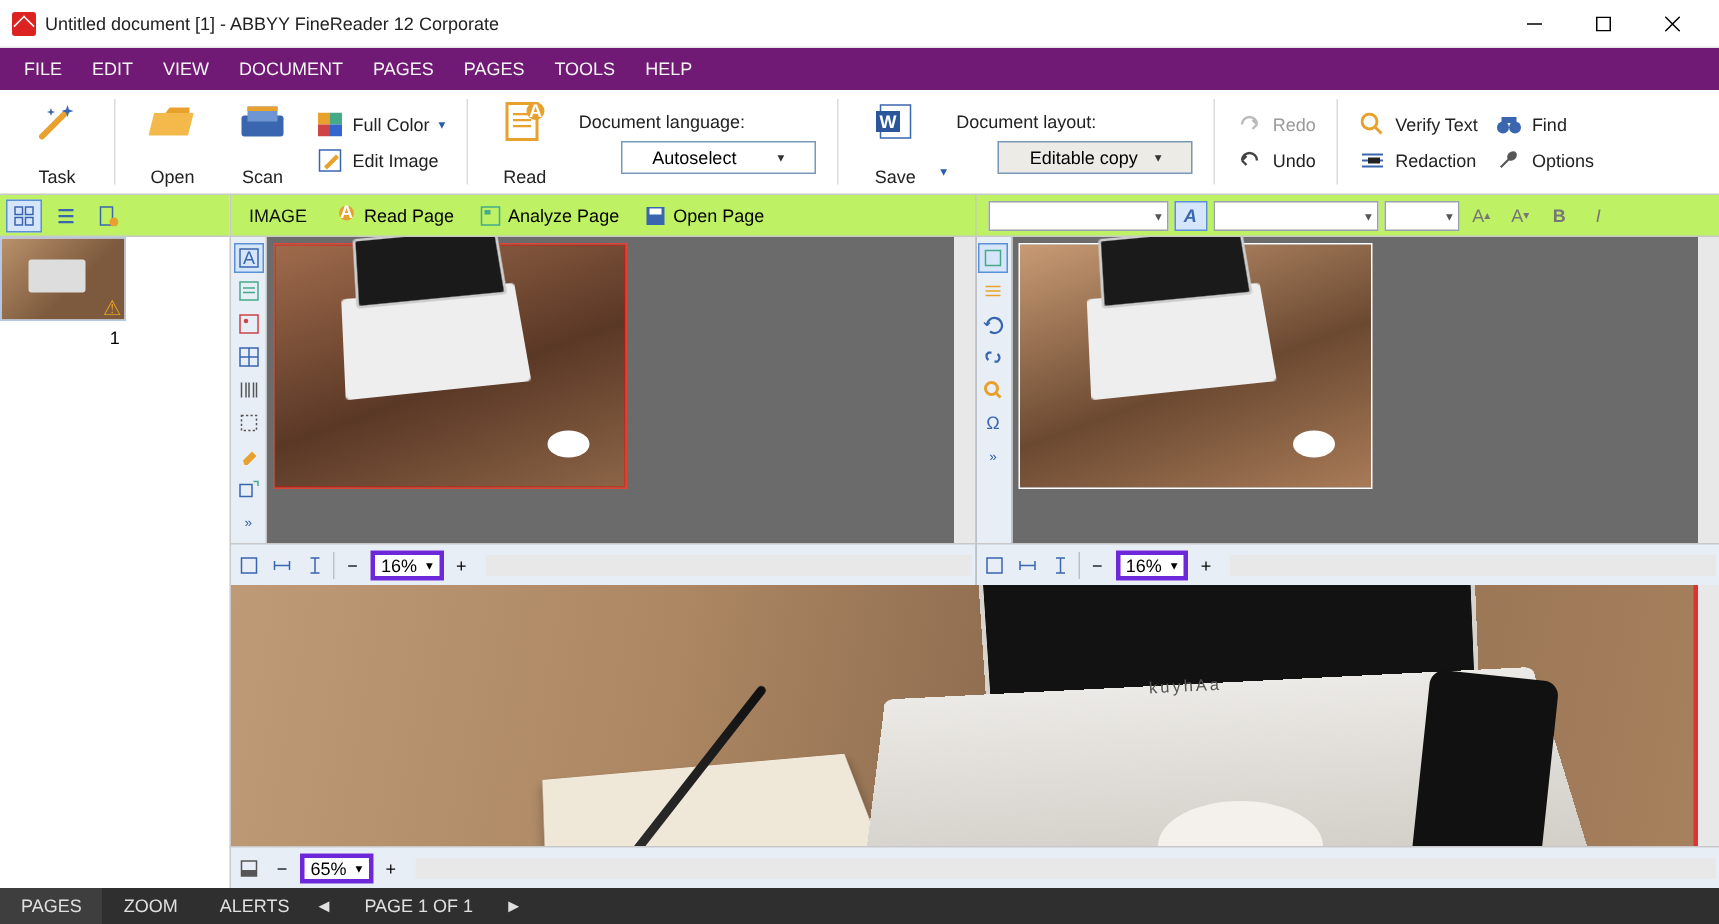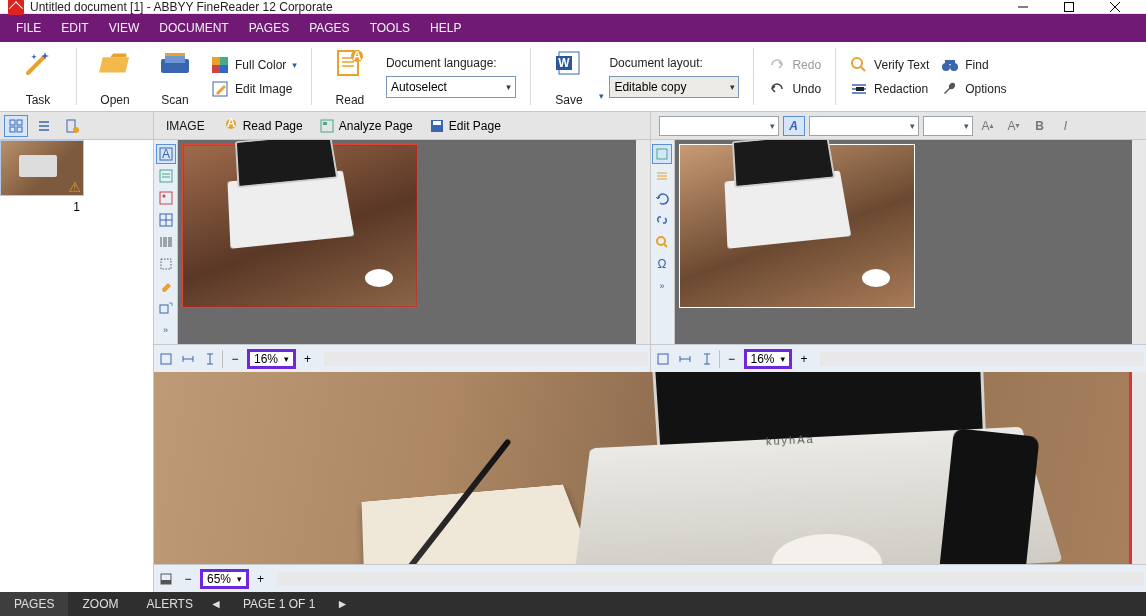--- a/index.html
+++ b/index.html
@@ -1,19 +1,19 @@
 <!DOCTYPE html>
 <html><head>
 <meta charset="utf-8">
 <style>
 * { margin:0; padding:0; box-sizing:border-box; font-family:"Segoe UI",Tahoma,sans-serif; font-size:12px; user-select:none; }
 body { width:1146px; height:616px; background:#fff; overflow:hidden; display:flex; flex-direction:column; }
 
 
-.titlebar { height:14px; background:#fff; display:flex; align-items:center; padding:0 8px; border-bottom:1px solid #e6e6e6; }
+.titlebar { height:32px; background:#fff; display:flex; align-items:center; padding:0 8px; border-bottom:1px solid #e6e6e6; }
 .titlebar .app-icon { width:16px; height:16px; background:#d22; border-radius:2px; margin-right:6px; position:relative; }
 .titlebar .app-icon::after { content:""; position:absolute; inset:3px; border:1.5px solid #fff; border-bottom:none; border-right:none; transform:rotate(45deg) translate(1px,1px); }
 .titlebar .title { flex:1; color:#222; }
 .titlebar .winbtn { width:46px; height:30px; display:flex; align-items:center; justify-content:center; }
 .titlebar .winbtn svg { width:10px; height:10px; }
 
 
 .menubar { height:28px; background:#701a75; display:flex; align-items:center; padding:0 6px; }
 .menubar .item { color:#f5f5f5; padding:0 10px; line-height:28px; }
 
@@ -22,27 +22,27 @@
 .rgroup { display:flex; align-items:center; padding:0 8px; }
 .rsep { width:1px; background:#dcdcdc; margin:6px 0; }
 .bigbtn { display:flex; flex-direction:column; align-items:center; justify-content:center; width:60px; }
 .bigbtn .ico { width:32px; height:32px; display:flex; align-items:center; justify-content:center; }
 .bigbtn .lbl { margin-top:14px; color:#222; }
 .stack { display:flex; flex-direction:column; justify-content:center; gap:6px; padding:0 6px; }
 .smallbtn { display:flex; align-items:center; gap:6px; color:#222; }
 .smallbtn .ico { width:18px; height:18px; display:flex; align-items:center; justify-content:center; }
 .labelcol { display:flex; flex-direction:column; justify-content:center; gap:6px; padding:0 6px; }
 .labelcol .lab { color:#222; }
-.dropdown { height:22px; border:1px solid #7a99b8; background:#fff; display:flex; align-items:center; padding:0 4px; min-width:130px; justify-content:space-between; }
+.dropdown { height:22px; border:1px solid #7a99b8; background:#fff; display:flex; align-items:center; padding:0 20px; min-width:130px; justify-content:space-between;margin-left:28px; }
 .dropdown .dv { color:#000; }
 .dropdown .ar { color:#333; font-size:9px; }
 .ribbon .disabled { color:#999; }
 
 
-.headerrow { height:28px; background:#e5e5e5; border-bottom:1px solid #c8c8c8; display:flex; align-items:center; padding:0 4px; gap:4px; }
+.headerrow { height:28px; background:#bef264; border-bottom:1px solid #c8c8c8; display:flex; align-items:center; padding:0 4px; gap:4px; }
 .headerrow .tab { color:#111; padding:0 8px; }
 .hbtn { display:flex; align-items:center; gap:4px; padding:0 6px; height:22px; }
 .hbtn .ic { width:16px; height:16px; display:flex; align-items:center; justify-content:center; }
 .iconbtn { width:24px; height:22px; display:flex; align-items:center; justify-content:center; border:1px solid transparent; }
 .iconbtn.sel { border:1px solid #5b8fd6; background:#d6e6fa; }
 
 
 .mainrow { display:flex; height:232px; }
 .thumb { width:84px; height:56px; border:1px solid #b5c9e6; background:linear-gradient(135deg,#b9916b 0%,#7d5a3d 60%); position:relative; }
 .thumb::after{content:"⚠"; position:absolute; right:2px; bottom:0; color:#e0a020; font-size:14px;}
@@ -361,21 +361,21 @@
             </div>
             <span>Analyze Page</span>
           </div>
         <div class="hbtn">
             <div class="ic">
               <svg width="16" height="16">
                 <rect x="2" y="2" width="12" height="12" fill="#3a66b0"></rect>
                 <rect x="4" y="3" width="8" height="4" fill="#fff"></rect>
               </svg>
             </div>
-            <span>Edit Page</span>
+            <span>Open Page</span>
           </div>
       </div>
       <div class="headerrow" style="flex:1;border-left:1px solid #c8c8c8">
         <div class="txtrow" style="width:100%">
           <div class="txtsel">
               <span class="ar">▾</span>
             </div>
           <div class="txtA">A</div>
           <div class="txtsel" style="min-width:110px">
               <span class="ar">▾</span>

